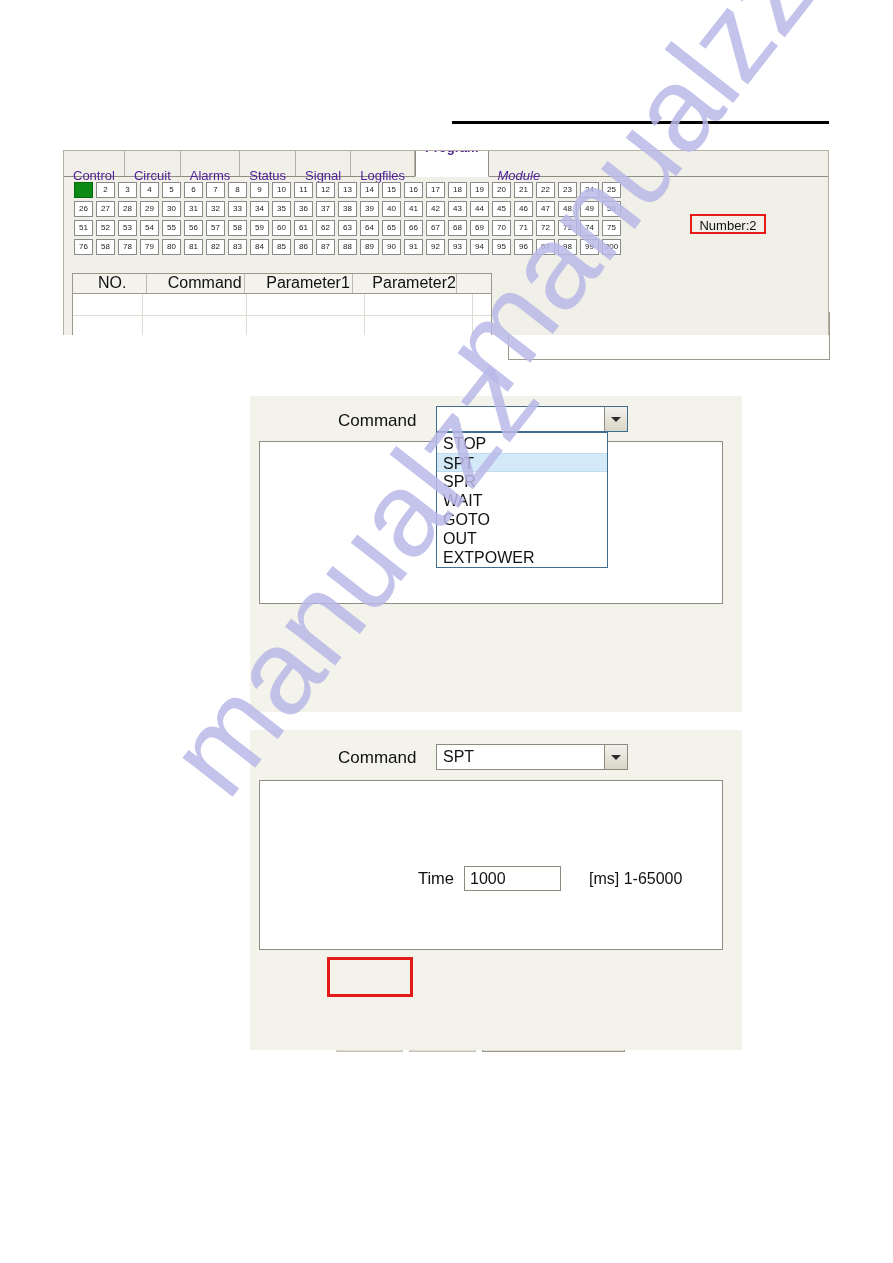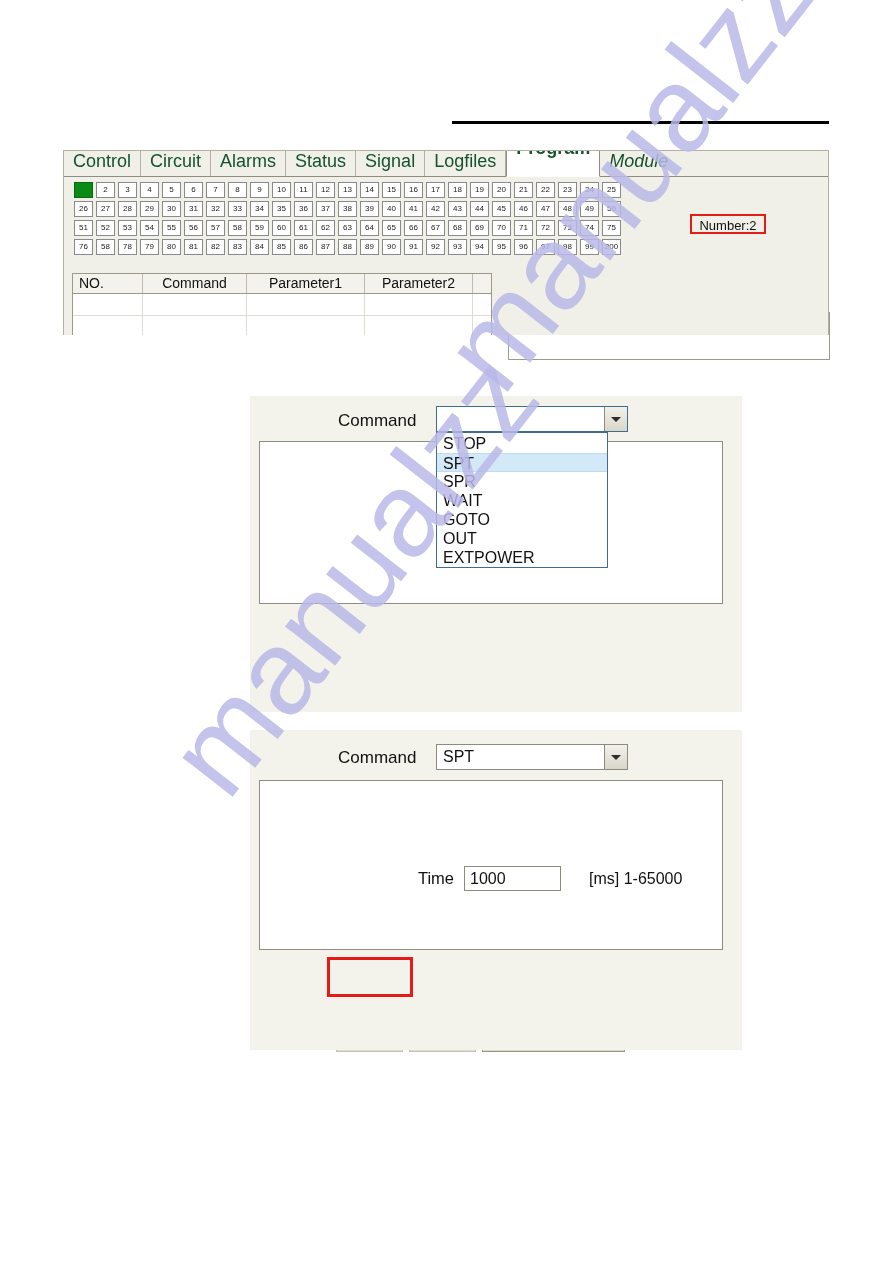--- a/index.html
+++ b/index.html
@@ -66,23 +66,23 @@
   }
   .tabstrip {
     height: 26px;
     background: #f0efe8;
     display: flex;
     align-items: flex-end;
     border-bottom: 1px solid #8f8c84;
     box-sizing: border-box;
   }
   .tab {
-    font-size: 18px;
-    color: #14532d;
-    padding: 1px 9px 4px 9px;
+    font-size: 13px;
+    color: #4c1d95;
+    padding: 16px 9px 4px 9px;
     line-height: 18px;
     border-right: 1px solid #b3b0a6;
     background: transparent;
     box-sizing: border-box;
     height: 25px;
     white-space: nowrap;
   }
   .tab.active {
     background: #ffffff;
     font-weight: bold;
@@ -165,27 +165,28 @@
     overflow: hidden;
     z-index: 4;
   }
   #cmd-table .thead {
     display: flex;
     height: 19px;
     background: #f3f2ec;
     border-bottom: 1px solid #9b988c;
   }
   #cmd-table .th {
-    font-size: 14px;
+    font-size: 16px;
     color: #111;
     line-height: 18px;
     border-right: 1px solid #bdbab0;
     box-sizing: border-box;
     padding-left: 6px;
     white-space: nowrap;
+    margin-left: 19px;
   }
   #cmd-table .th.c0 { width: 70px; }
   #cmd-table .th.c1 { width: 104px; text-align: center; padding-left: 0; }
   #cmd-table .th.c2 { width: 118px; text-align: center; padding-left: 0; }
   #cmd-table .th.c3 { width: 108px; text-align: center; padding-left: 0; }
   #cmd-table .th.c4 { width: 18px; border-right: none; }
   #cmd-table .trow {
     display: flex;
     height: 21px;
     border-bottom: 1px solid #dedbd2;

